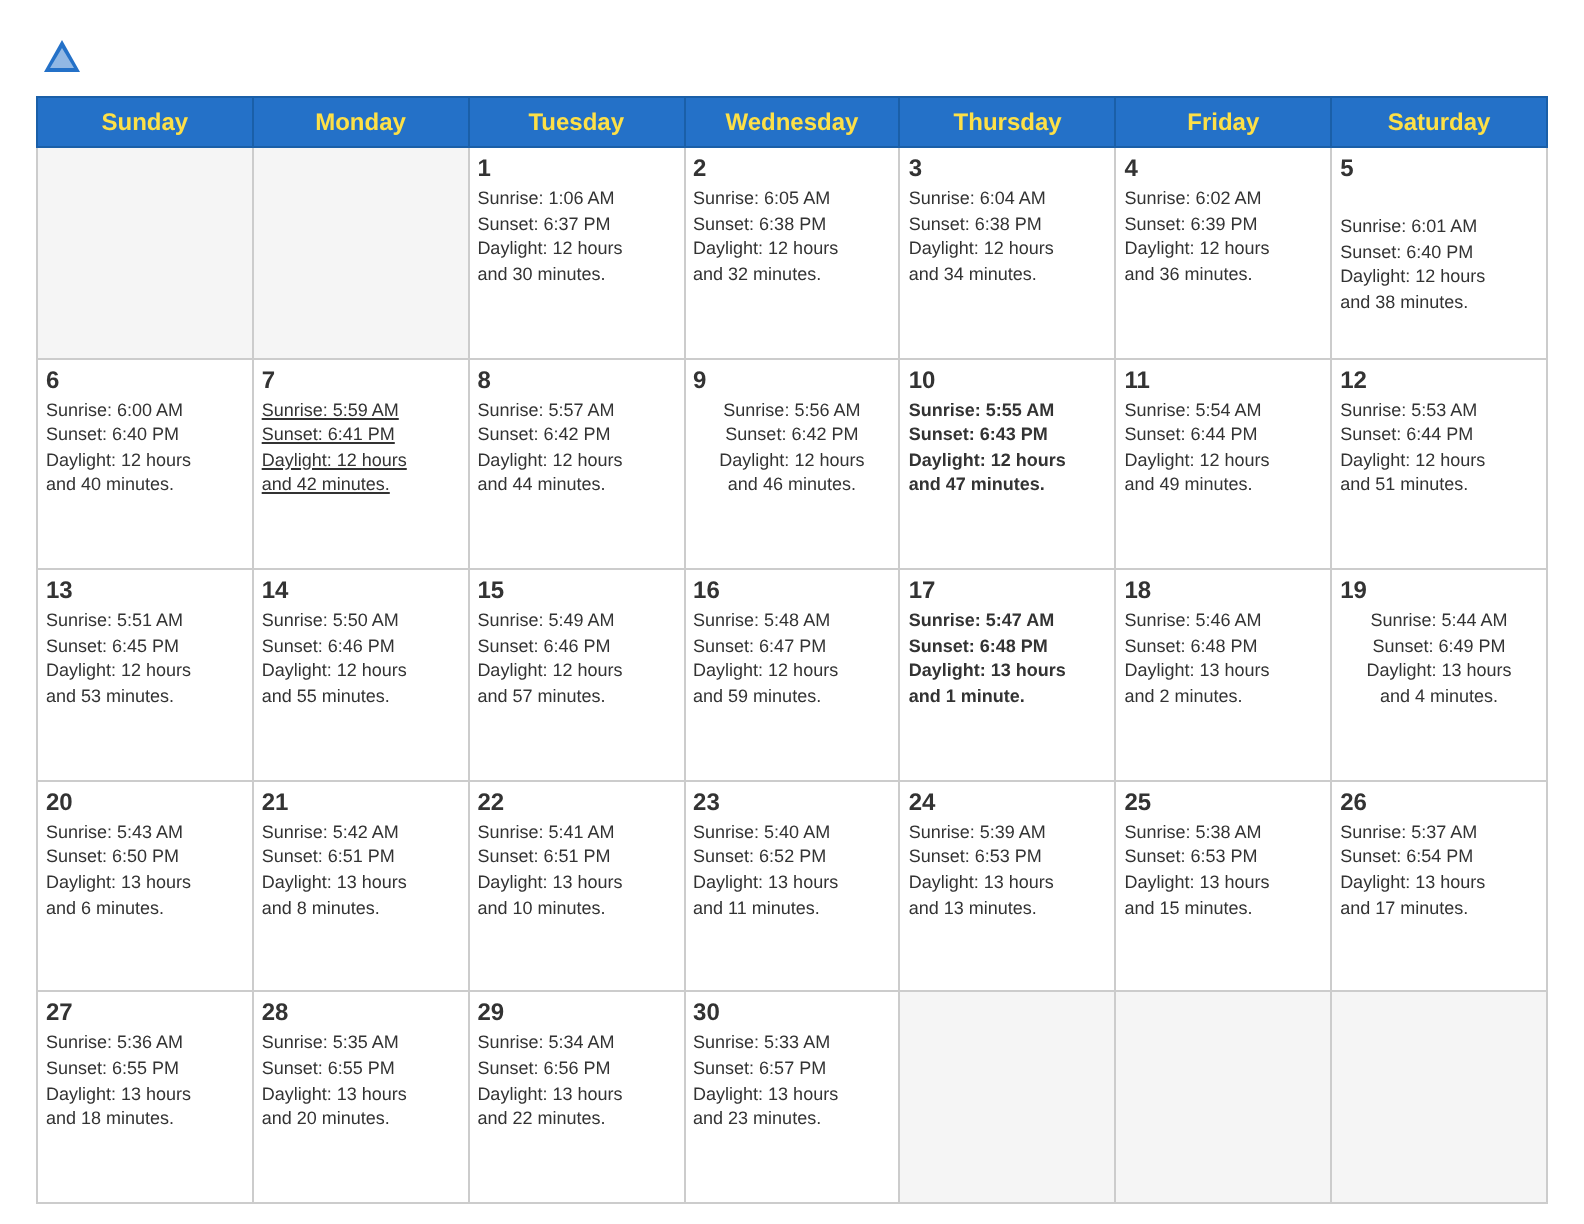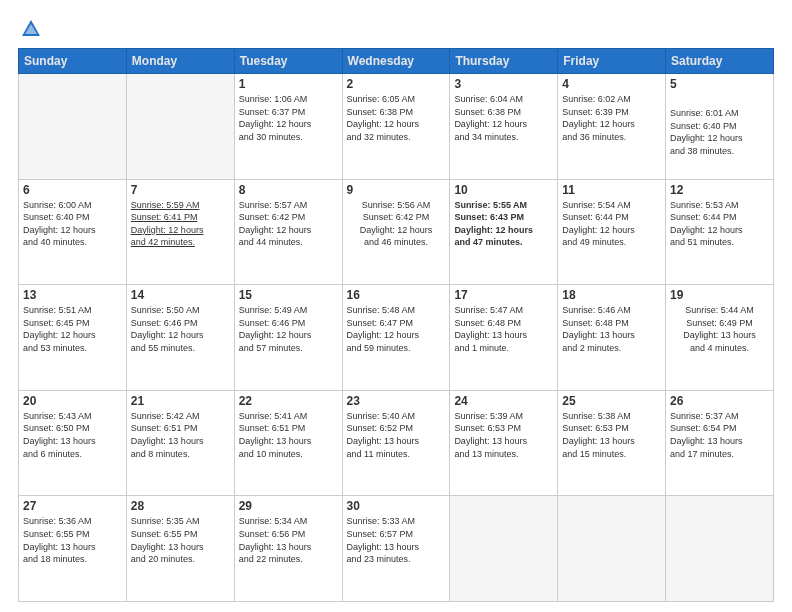--- a/index.html
+++ b/index.html
@@ -66,24 +66,24 @@
       border-collapse: collapse;
       width: 100%;
     }
     table {
       width: 100%;
       border-collapse: collapse;
       table-layout: fixed;
     }
     .day-header {
       background-color: #2471c8;
-      color: #e5e5e5;
+      color: #fde047;
       font-size: 12px;
       font-weight: bold;
-      text-align: left;
+      text-align: center;
       padding: 5px 5px;
       border: 1px solid #1a5fa8;
     }
     .cal-cell {
       border: 1px solid #ccc;
       vertical-align: top;
       padding: 3px 4px;
       height: 88px;
       font-size: 9.5px;
       color: #333;
@@ -253,21 +253,21 @@
           </td>
           <td class="cal-cell">
             <span class="day-num">16</span>
             <div class="cell-info" style="white-space: pre-line;">Sunrise: 5:48 AM
 Sunset: 6:47 PM
 Daylight: 12 hours
 and 59 minutes.</div>
           </td>
           <td class="cal-cell">
             <span class="day-num">17</span>
-            <div class="cell-info" style="white-space: pre-line;">Sunrise: 5:47 AM
+            <div class="cell-info" style="white-space: pre-line; font-weight: bold;">Sunrise: 5:47 AM
 Sunset: 6:48 PM
 Daylight: 13 hours
 and 1 minute.</div>
           </td>
           <td class="cal-cell">
             <span class="day-num">18</span>
             <div class="cell-info" style="white-space: pre-line;">Sunrise: 5:46 AM
 Sunset: 6:48 PM
 Daylight: 13 hours
 and 2 minutes.</div>

